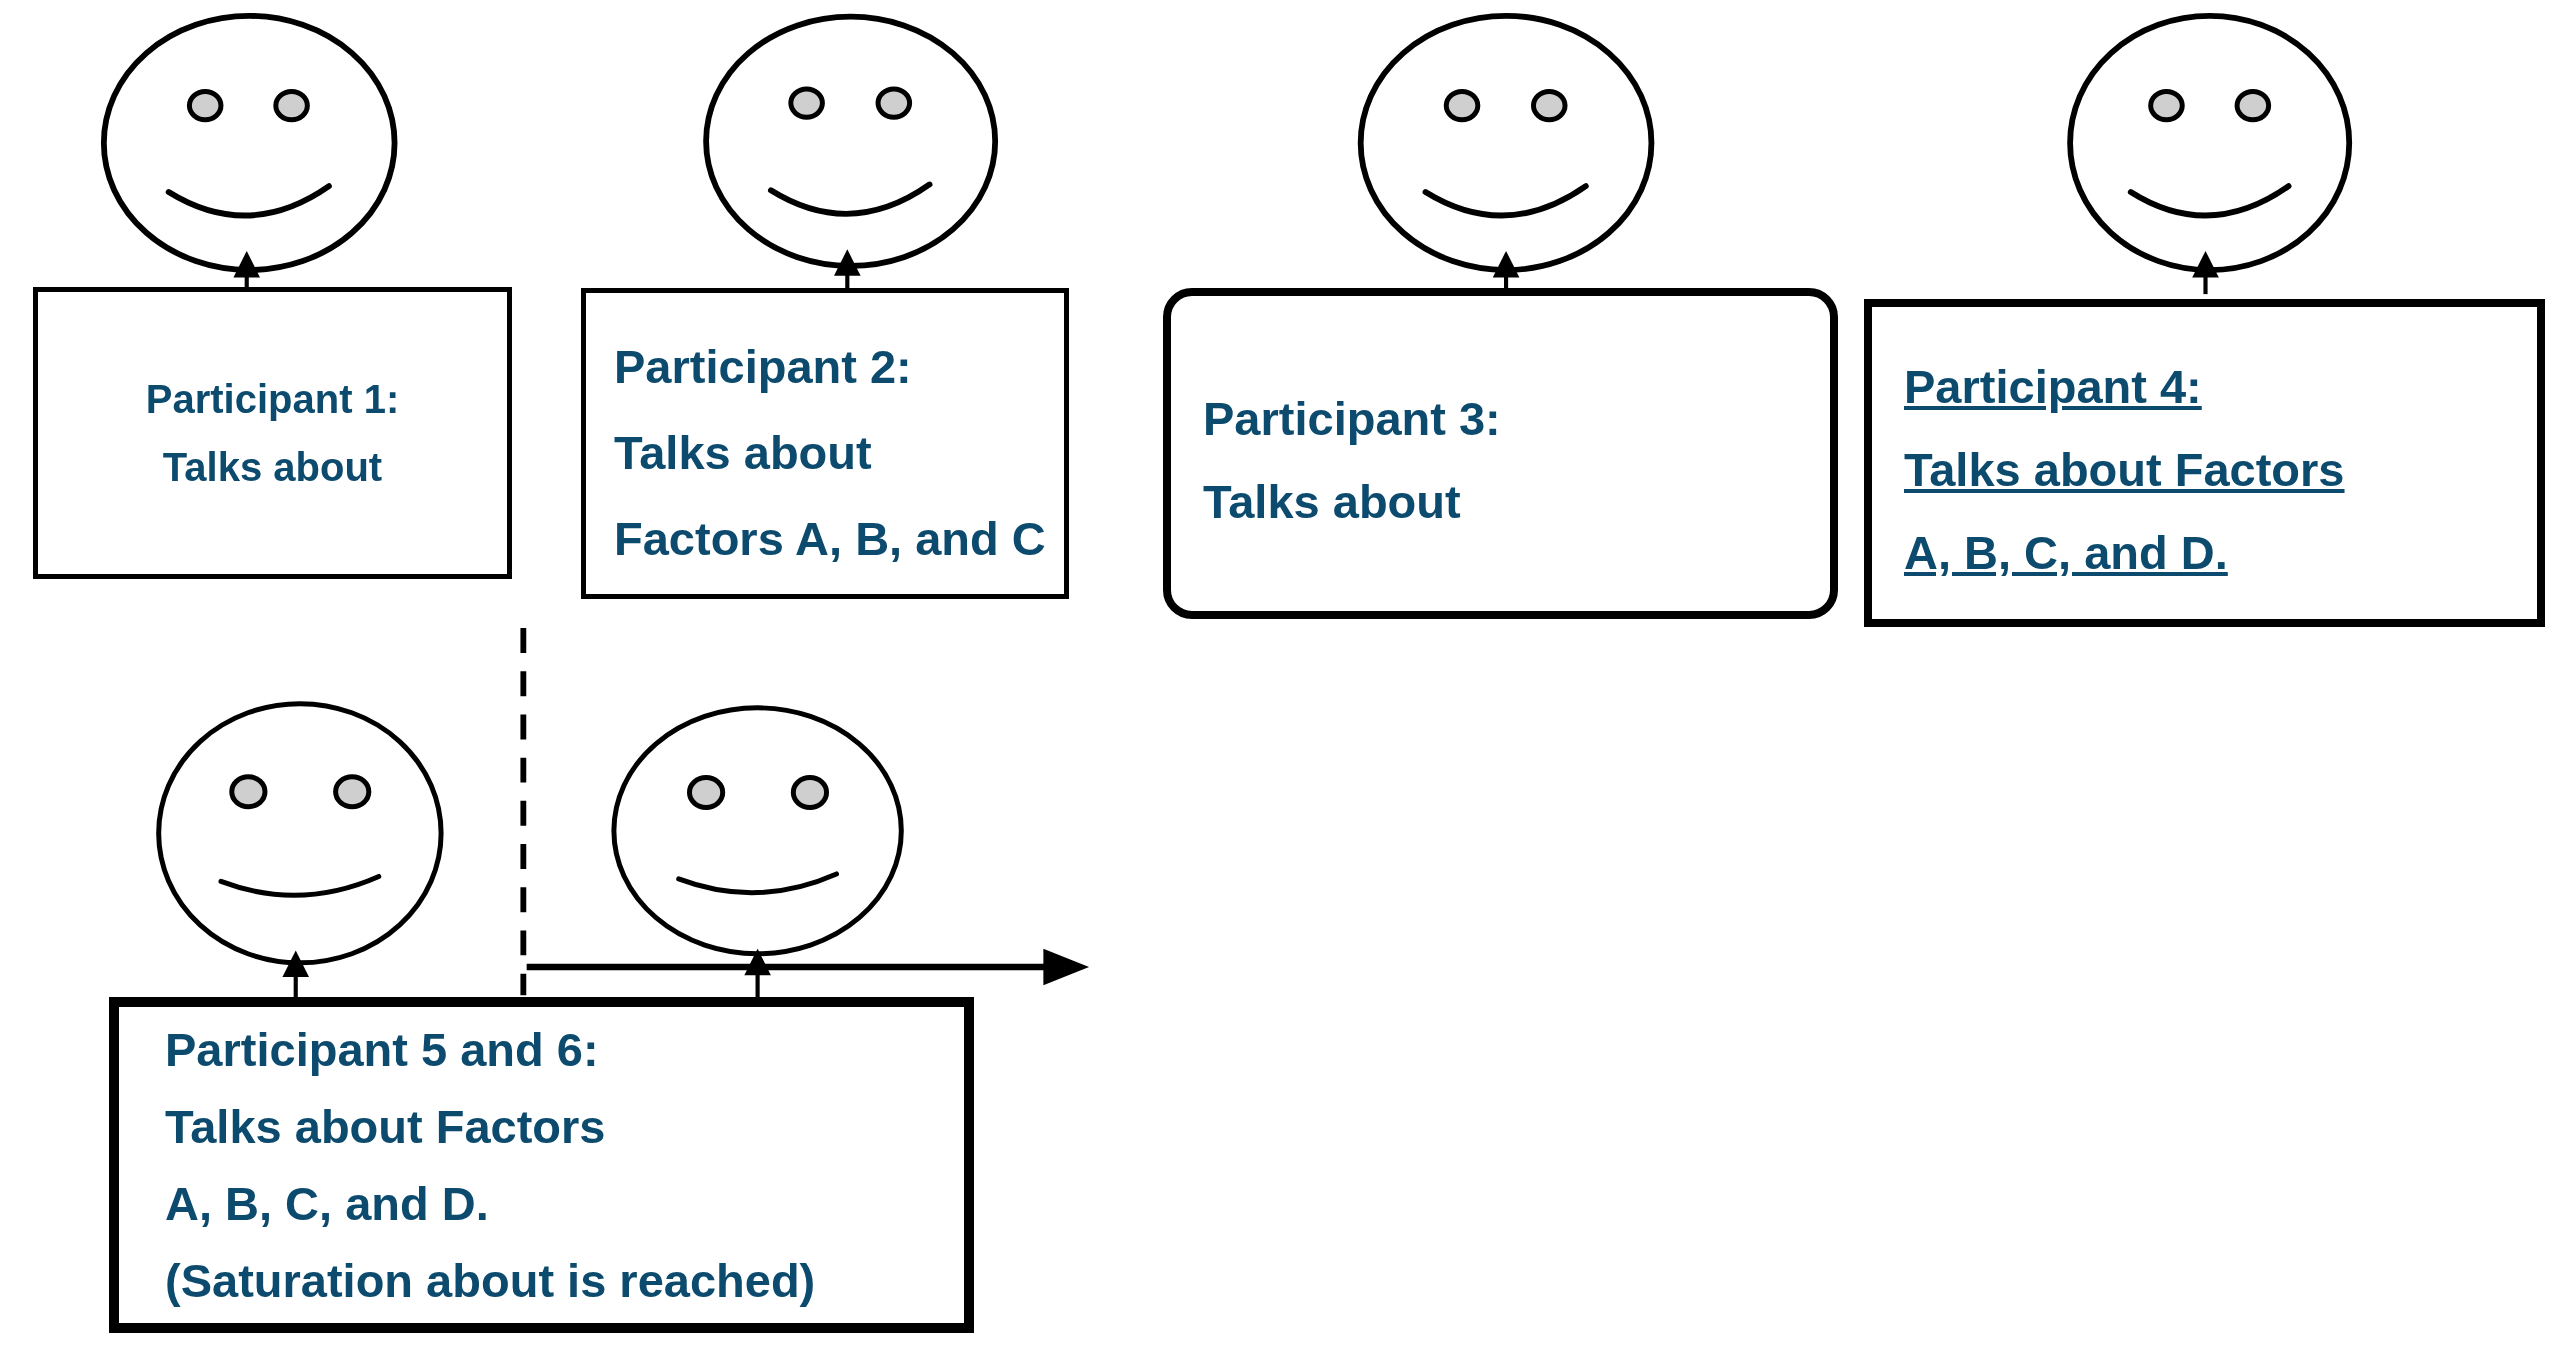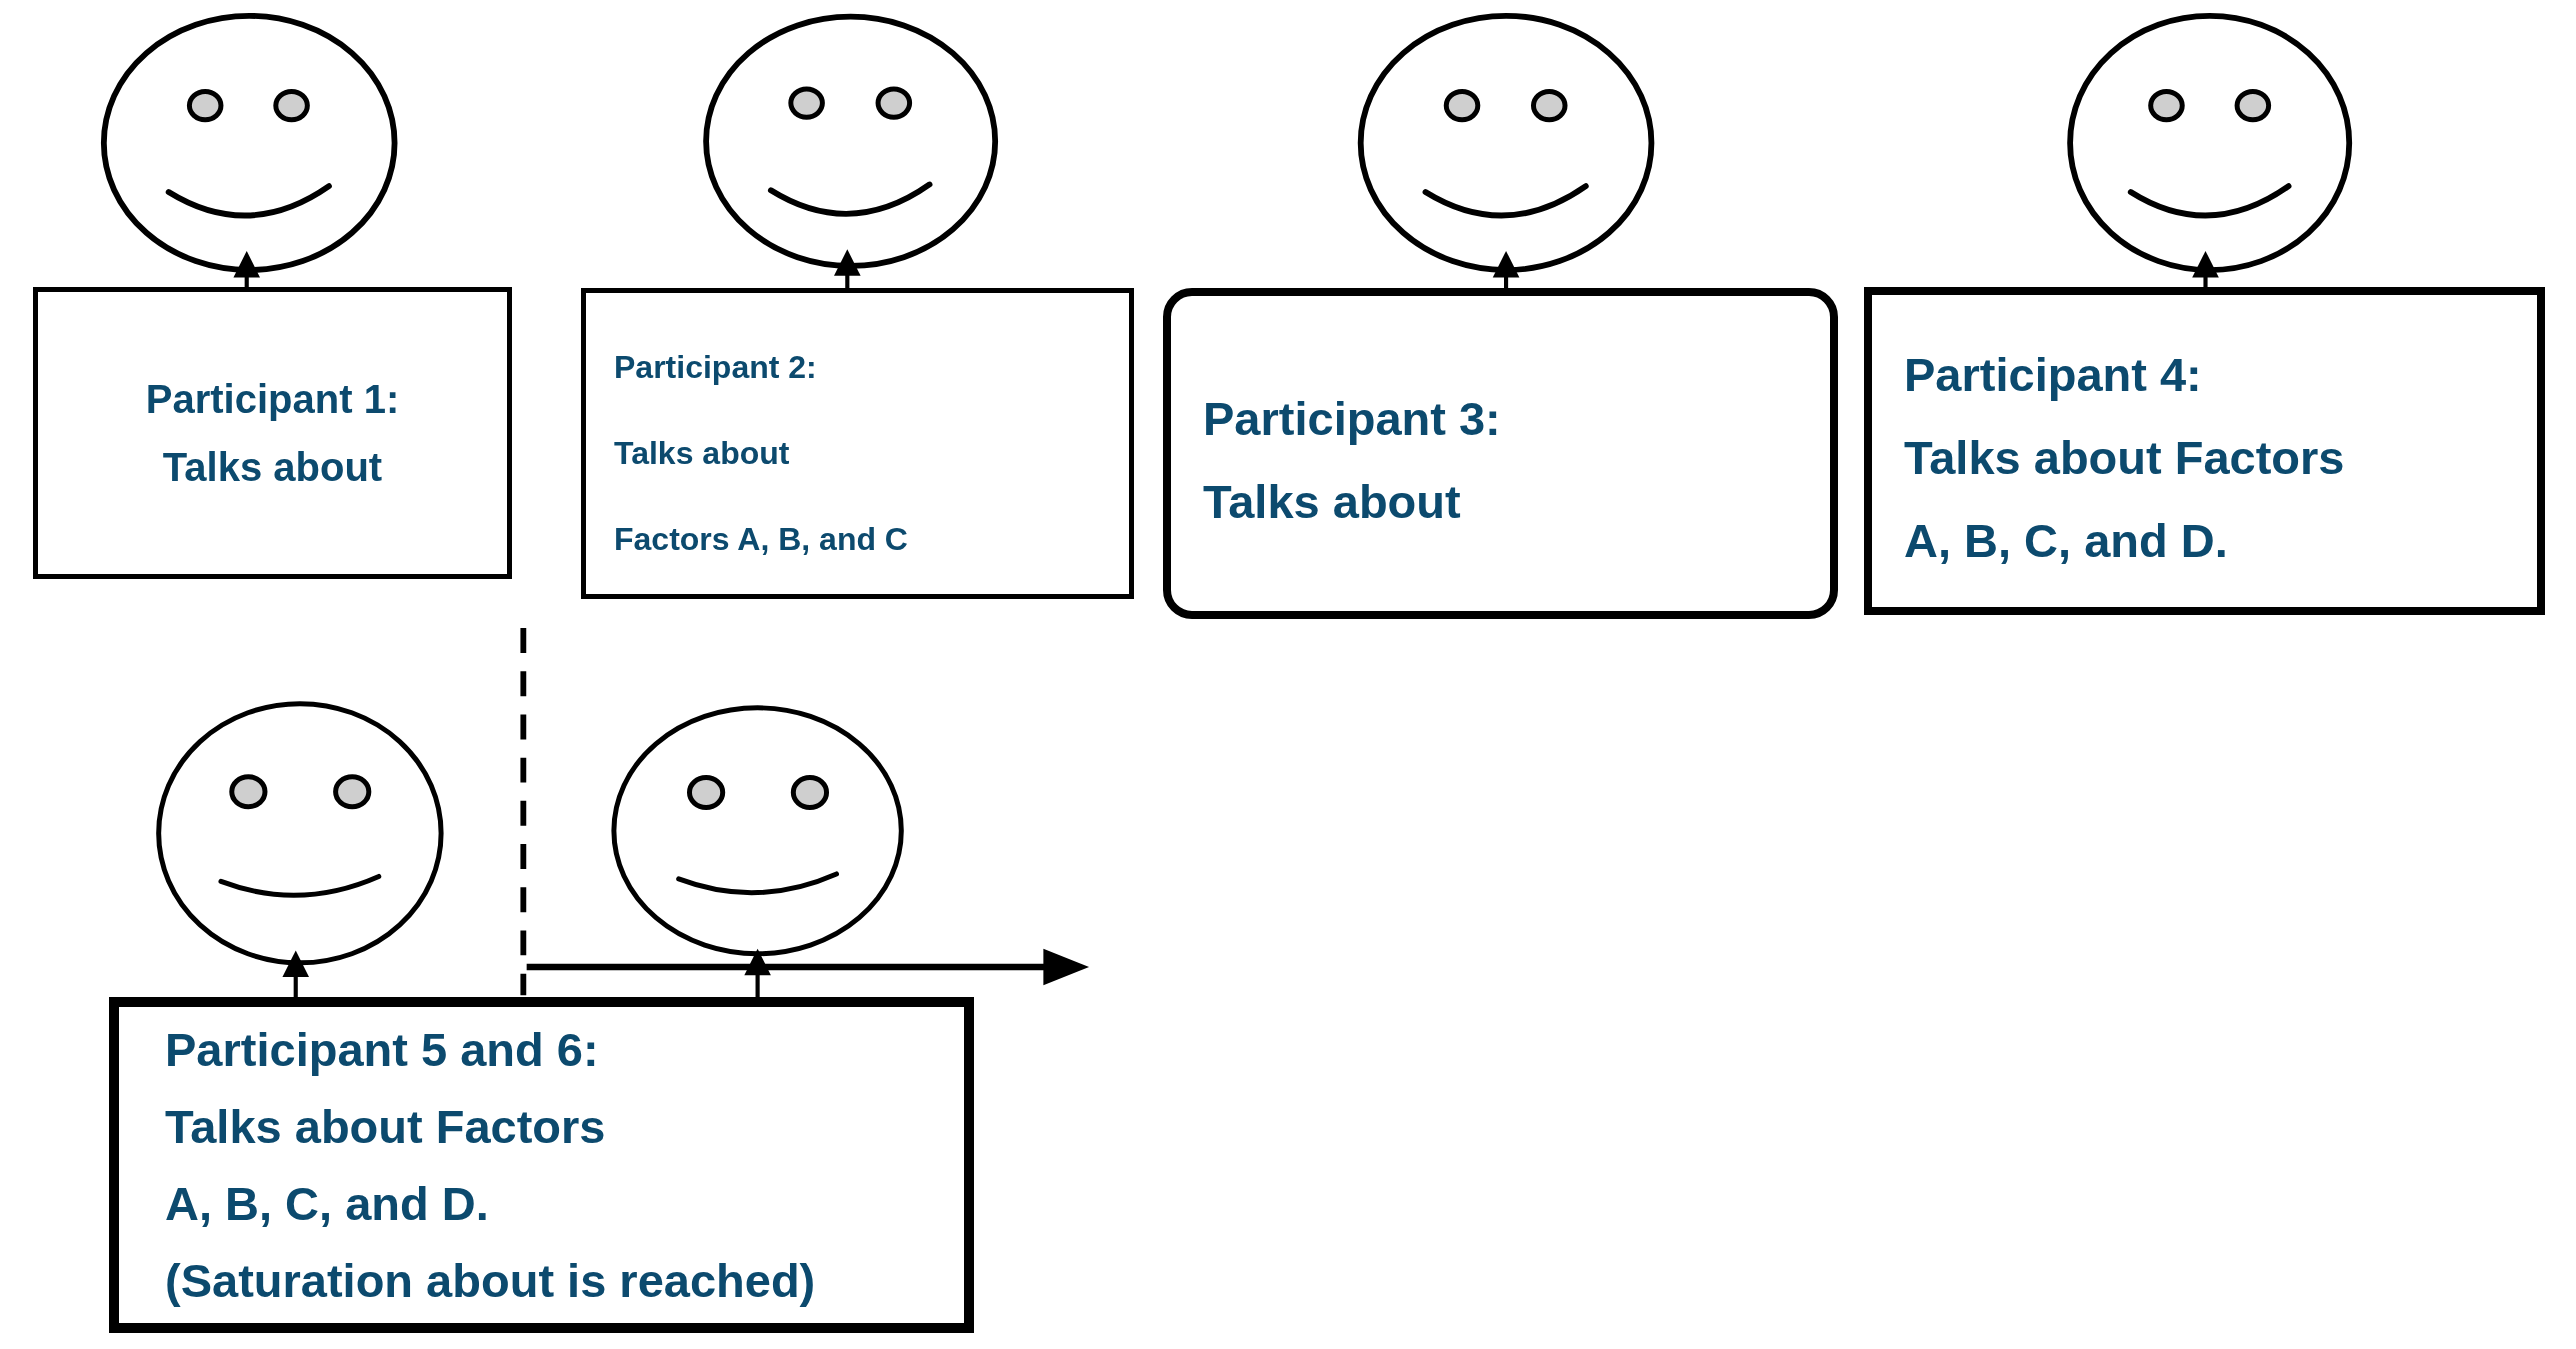--- a/index.html
+++ b/index.html
@@ -67,36 +67,36 @@
     font-weight: bold;
   }
   .box .line { white-space: nowrap; }
   #box-1 {
     left: 33px; top: 287px; width: 479px; height: 292px;
     border-width: 5px;
     text-align: center;
     font-size: 40px; line-height: 68px;
   }
   #box-2 {
-    left: 581px; top: 288px; width: 553px; height: 311px;
+    left: 581px; top: 288px; width: 488px; height: 311px;
     border-width: 5.8px;
     text-align: left; padding-left: 28px; padding-top: 19px;
-    font-size: 32px; line-height: 86px;
+    font-size: 47px; line-height: 86px;
   }
   #box-3 {
     left: 1163px; top: 288px; width: 675px; height: 331px;
     border-width: 8.3px;
     text-align: left; padding-left: 32px; padding-top: 13.3px;
     font-size: 47px; line-height: 83px; border-radius: 29px;
   }
   #box-4 {
-    left: 1864px; top: 287px; width: 681px; height: 328px;
+    left: 1864px; top: 299px; width: 681px; height: 328px;
     border-width: 8.3px;
     text-align: left; padding-left: 32px; padding-top: 13.3px;
-    font-size: 47px; line-height: 83px;
+    font-size: 47px; line-height: 83px; text-decoration: underline;
   }
   #box-5 {
     left: 109px; top: 997px; width: 865px; height: 336px;
     border-width: 10px;
     text-align: left; padding-left: 46px;
     font-size: 47px; line-height: 77px;
   }
 </style>
 </head>
 <body>

